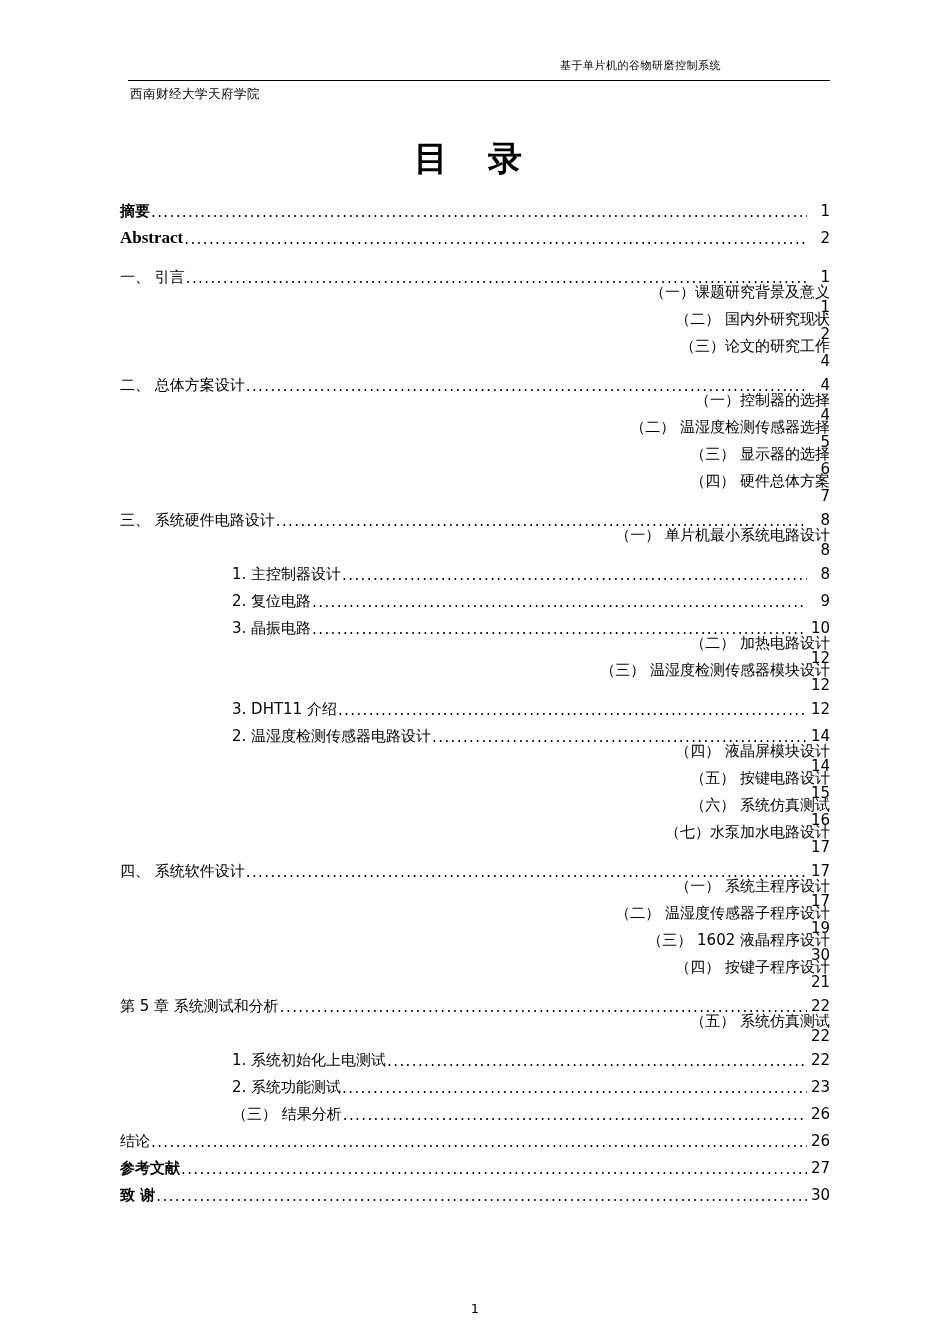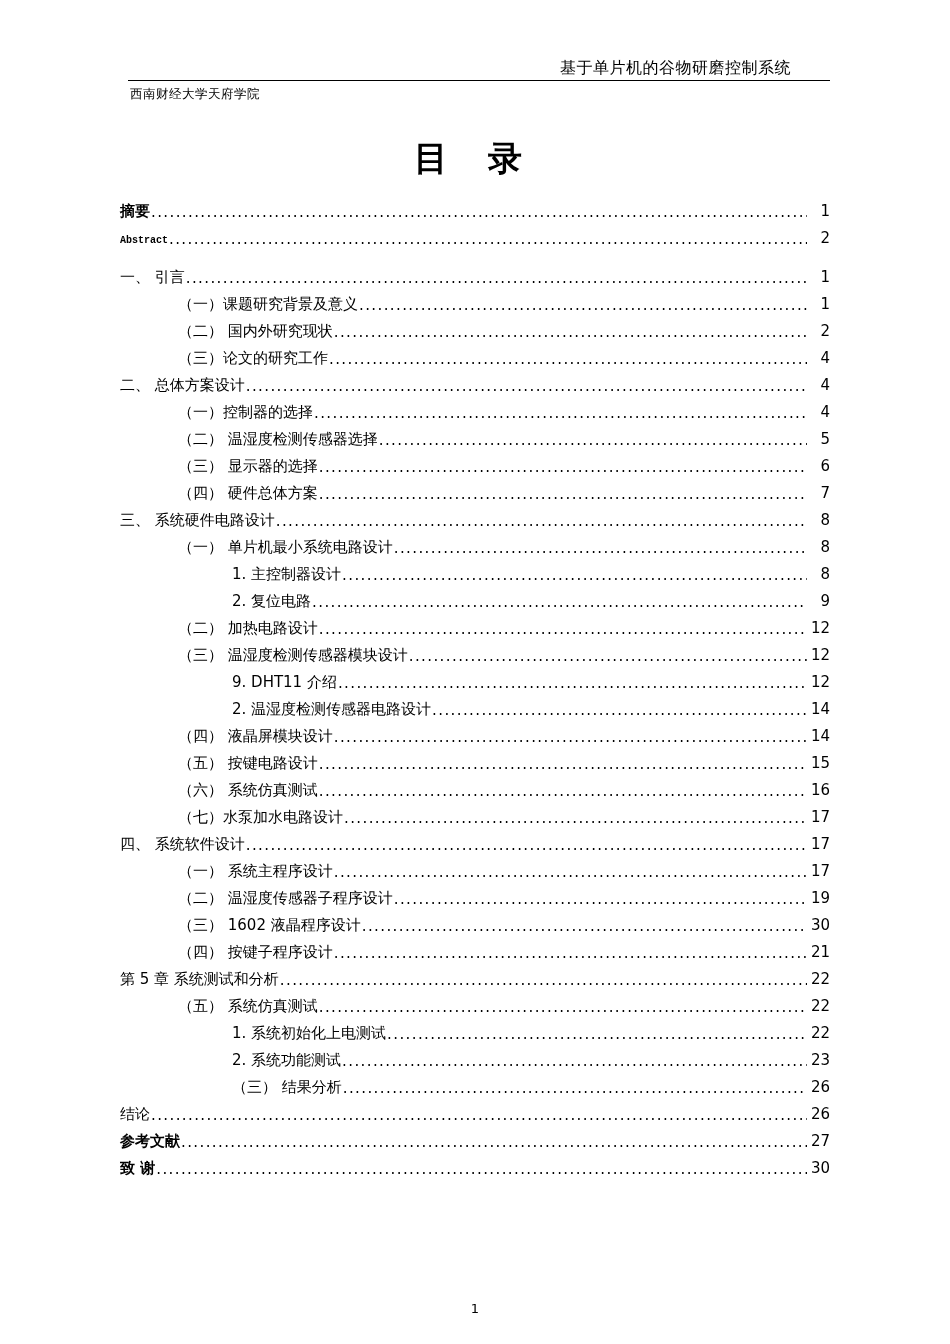--- a/index.html
+++ b/index.html
@@ -35,21 +35,21 @@
     font-family: "DejaVu Sans", sans-serif;
     font-size: 12.5px;
     letter-spacing: 0.5px;
     margin-top: 28px;
   }
   .header-right {
     position: absolute;
     left: 440px;
     top: 0;
     font-family: "DejaVu Sans", sans-serif;
-    font-size: 16px;
+    font-size: 11px;
     letter-spacing: 0.5px;
   }
   .header-rule {
     position: absolute;
     left: 8px;
     right: 0px;
     top: 22px;
     border-bottom: 1.2px solid #000;
   }
   
@@ -100,24 +100,24 @@
   }
   .toc-page {
     flex: 0 0 auto;
     font-family: "DejaVu Sans", sans-serif;
     font-size: 15px;
     text-align: right;
     min-width: 22px;
   }
   
   .lvl-0 { padding-left: 0px; }
-  .lvl-1 { padding-left: 58px; }
+  .lvl-1 { padding-left: 58px; flex-direction: column; }
   .lvl-2 { padding-left: 112px; }
   .bold { font-weight: bold; }
-  .mono { font-family: Liberation Mono, monospace; font-size: 10px; }
+  .mono { font-family: Liberation Serif, serif; font-size: 17px; }
   .gap-top { margin-top: 12px; }
   
   .footer {
     position: absolute;
     left: 0;
     right: 0;
     bottom: 86px;
     text-align: center;
     font-family: "DejaVu Sans", sans-serif;
     font-size: 13px;
@@ -205,32 +205,37 @@
       <div class="toc-row lvl-2">
         <span class="toc-label">1. 主控制器设计</span>
         <span class="toc-dots"></span>
         <span class="toc-page">8</span>
       </div>
       <div class="toc-row lvl-2">
         <span class="toc-label">2. 复位电路</span>
         <span class="toc-dots"></span>
         <span class="toc-page">9</span>
       </div>
+      <div class="toc-row lvl-2">
+        <span class="toc-label">3. 晶振电路</span>
+        <span class="toc-dots"></span>
+        <span class="toc-page">10</span>
+      </div>
       <div class="toc-row lvl-1">
         <span class="toc-label">（二） 加热电路设计</span>
         <span class="toc-dots"></span>
         <span class="toc-page">12</span>
       </div>
       <div class="toc-row lvl-1">
         <span class="toc-label">（三） 温湿度检测传感器模块设计</span>
         <span class="toc-dots"></span>
         <span class="toc-page">12</span>
       </div>
       <div class="toc-row lvl-2">
-        <span class="toc-label">9. DHT11 介绍</span>
+        <span class="toc-label">3. DHT11 介绍</span>
         <span class="toc-dots"></span>
         <span class="toc-page">12</span>
       </div>
       <div class="toc-row lvl-2">
         <span class="toc-label">2. 温湿度检测传感器电路设计</span>
         <span class="toc-dots"></span>
         <span class="toc-page">14</span>
       </div>
       <div class="toc-row lvl-1">
         <span class="toc-label">（四） 液晶屏模块设计</span>

